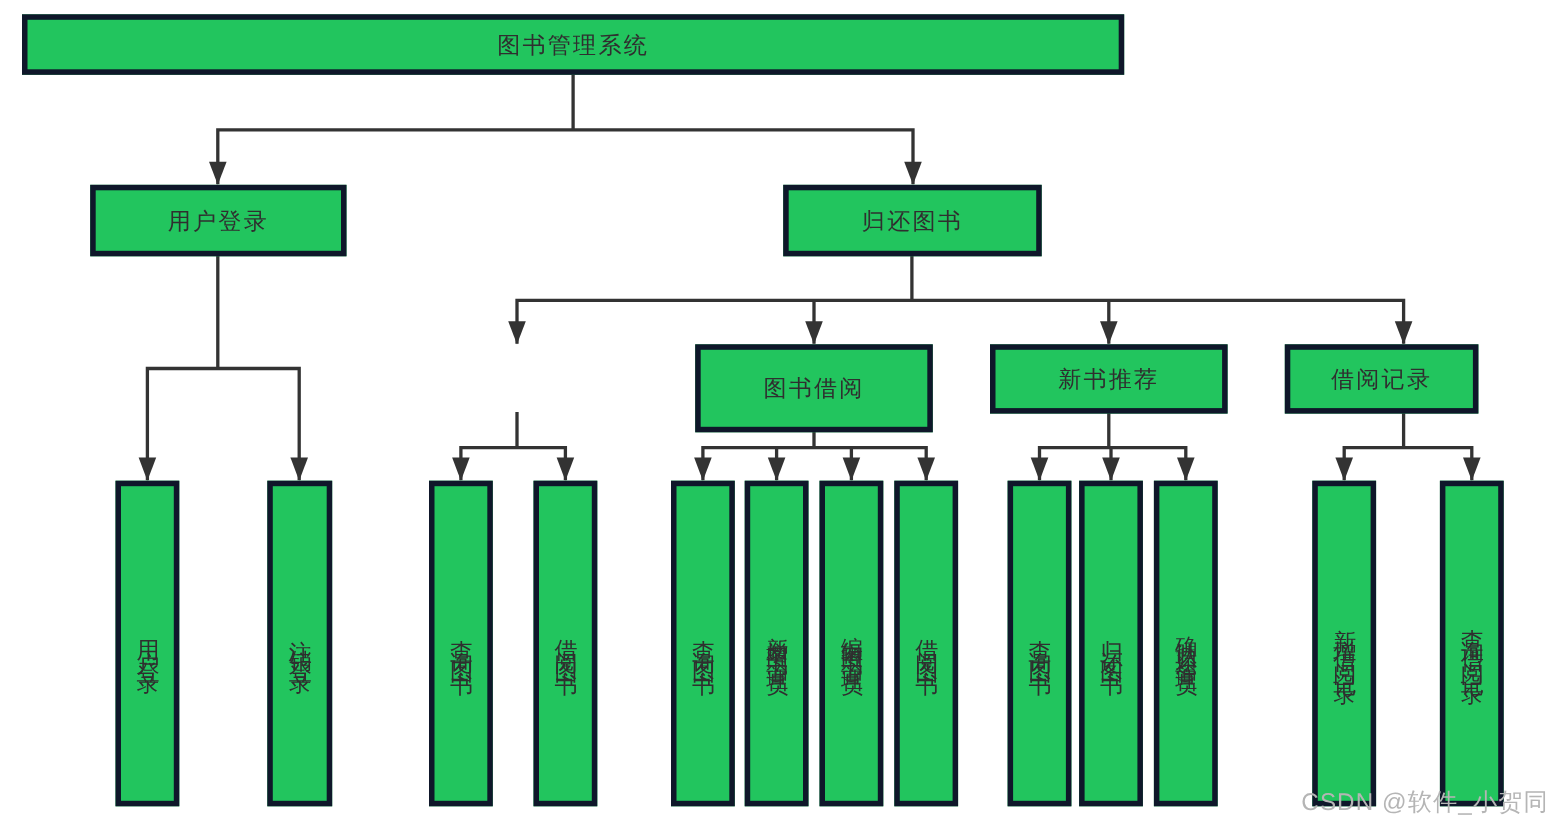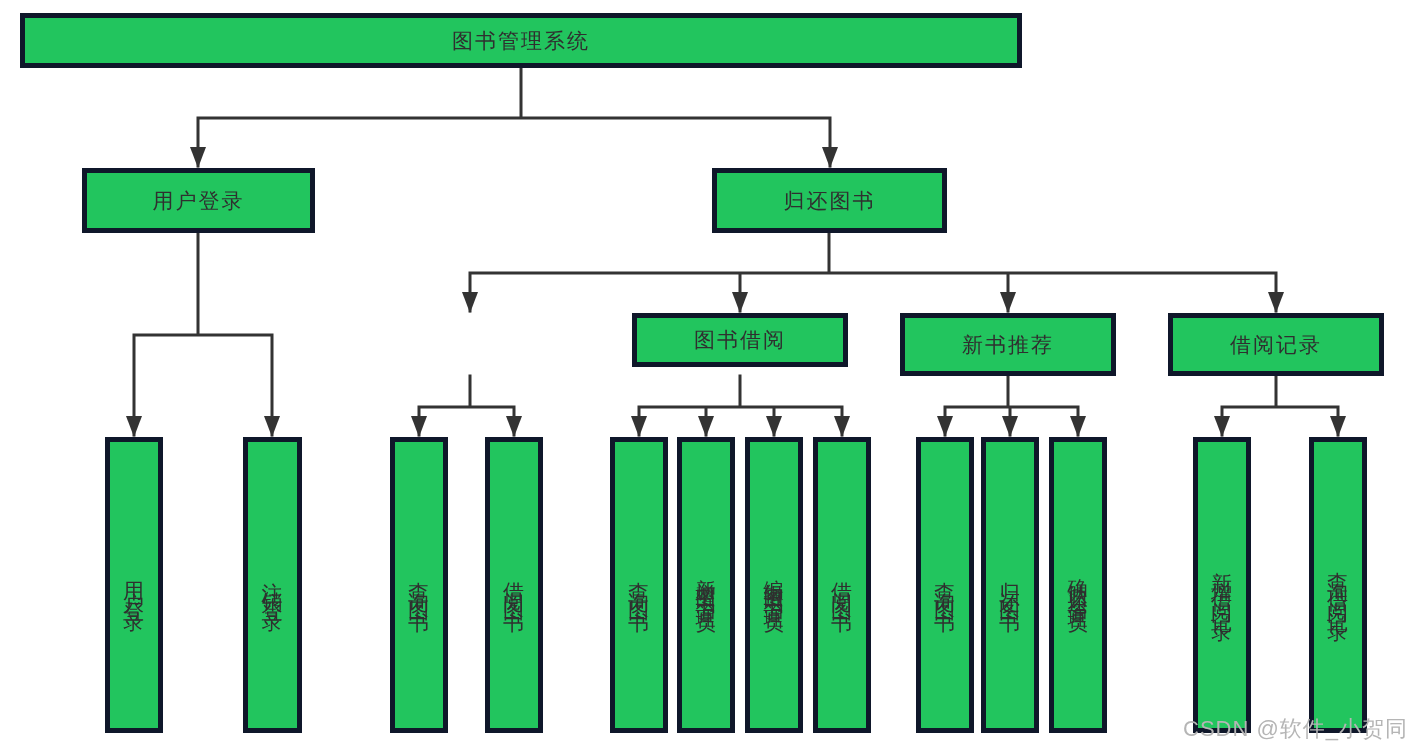--- a/index.html
+++ b/index.html
@@ -101,23 +101,23 @@
       <polygon points="1214,416 1230,416 1222,437"></polygon>
       <polygon points="1330,416 1346,416 1338,437"></polygon>
     </g>
   </svg>
 
   <div class="box" style="left:20px; top:13px; width:1002px; height:55px;">图书管理系统</div>
 
   <div class="box" style="left:82px; top:168px; width:233px; height:65px;">用户登录</div>
   <div class="box" style="left:712px; top:168px; width:235px; height:65px;">归还图书</div>
 
-  <div class="box" style="left:632px; top:313px; width:216px; height:54px;">图书借阅</div>
+  <div class="box" style="left:632px; top:313px; width:216px; height:80px;">图书借阅</div>
   <div class="box" style="left:900px; top:313px; width:216px; height:63px;">新书推荐</div>
-  <div class="box" style="left:1168px; top:313px; width:216px; height:63px;">借阅记录</div>
+  <div class="box" style="left:1168px; top:313px; width:176px; height:63px;">借阅记录</div>
 
   <div class="box leaf" style="left:105px; top:437px; width:58px; height:296px;">用户登录</div>
   <div class="box leaf" style="left:243px; top:437px; width:59px; height:296px;">注销登录</div>
 
   <div class="box leaf" style="left:390px; top:437px; width:58px; height:296px;">查询图书</div>
   <div class="box leaf" style="left:485px; top:437px; width:58px; height:296px;">借阅图书</div>
 
   <div class="box leaf" style="left:610px; top:437px; width:58px; height:296px;">查询图书</div>
   <div class="box leaf xlong" style="left:677px; top:437px; width:58px; height:296px;">新增图书（管理员）</div>
   <div class="box leaf xlong" style="left:745px; top:437px; width:58px; height:296px;">编辑图书（管理员）</div>

